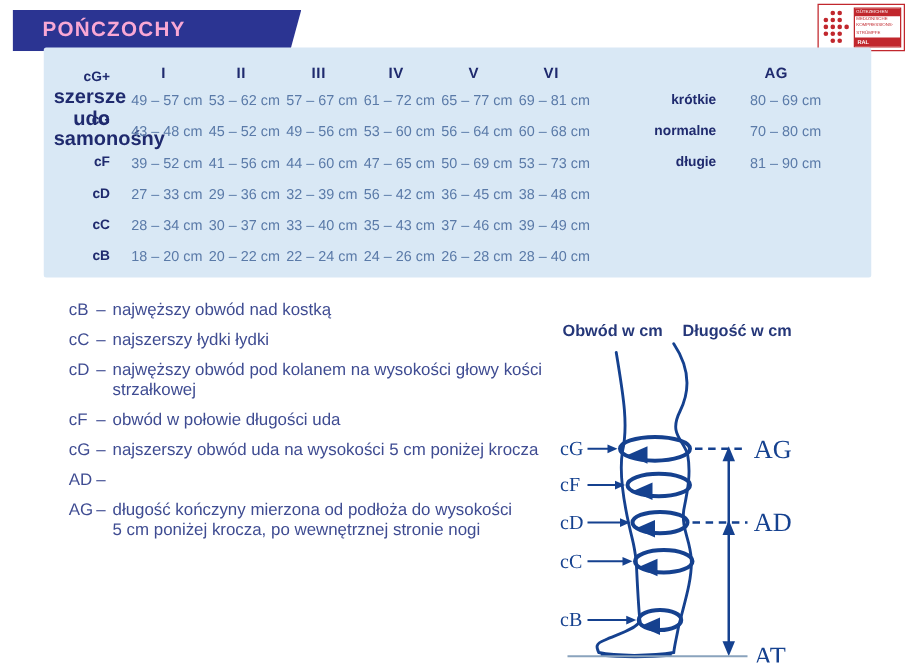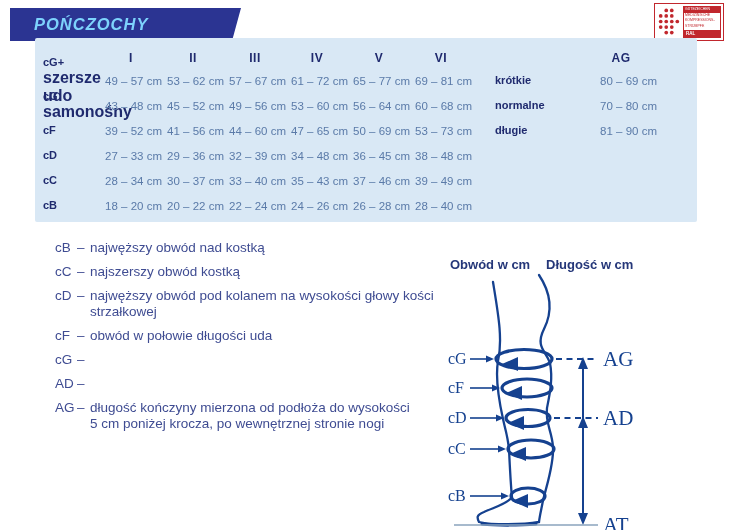--- a/index.html
+++ b/index.html
@@ -7,21 +7,21 @@
   body {
     position:relative; background:#ffffff; overflow:hidden;
     font-family:"Liberation Sans", sans-serif;
   }
   
   .banner {
     position:absolute; left:10px; top:8px; width:231px; height:33px;
     background:#2b3492; display:flex; align-items:center; padding-left:24px;
     clip-path:polygon(0 0, 100% 0, calc(100% - 9px) 100%, 0 100%);
   }
-  .banner span { color:#7dd3fc; font-size:16.5px; font-weight:bold; letter-spacing:1px;font-style:italic; }
+  .banner span { color:#f9a8d4; font-size:16.5px; font-weight:bold; letter-spacing:1px; }
   
   .ral {
     position:absolute; left:654px; top:3px; width:70px; height:38px;
     background:#fff; border:1.5px solid #c1272d; display:flex; padding:2px; gap:2px;
   }
   .ral-text {
     flex:1; border:1px solid #c1272d; display:flex; flex-direction:column;
     color:#c1272d; overflow:hidden; font-size:3.5px; line-height:1.6;
   }
   .ral-top   { background:#c1272d; color:#fff; padding:0 1px; }
@@ -36,21 +36,21 @@
     position:absolute; left:43px; top:48px;
     display:grid; grid-template-columns:57px repeat(6, 62px);
     grid-template-rows:20px repeat(6, 25px); align-items:center;
   }
   .ag-grid {
     position:absolute; left:495px; top:48px;
     display:grid; grid-template-columns:90px 72px;
     grid-template-rows:20px repeat(3, 25px); align-items:center;
   }
   .col-h { text-align:center; font-weight:bold; font-size:12px; color:#1f2a6e; letter-spacing:.5px; }
-  .rlabel{ padding-right:12px; font-weight:bold; font-size:11px;
+  .rlabel{ text-align:right; padding-right:12px; font-weight:bold; font-size:11px;
            color:#1f2a6e; line-height:1.12; }
   .rlabel .sub { display:block; font-size:16px; }
   .val   { text-align:right; font-size:11.5px; color:#5a7aa8; }
   .blank { }
   
   .defs { position:absolute; left:55px; top:240px; width:408px; }
   .def-item {
     display:flex; margin-bottom:8px; font-size:13.5px; color:#3f4c92; line-height:16px;
   }
   .def-term { flex:none; width:22px; }
@@ -147,21 +147,21 @@
   <div class="val">47 – 65 cm</div>
   <div class="val">50 – 69 cm</div>
   <div class="val">53 – 73 cm</div>
 
   <div class="rlabel">
     <span>cD</span>
   </div>
   <div class="val">27 – 33 cm</div>
   <div class="val">29 – 36 cm</div>
   <div class="val">32 – 39 cm</div>
-  <div class="val">34 – 48 cm</div>
+  <div class="val">56 – 42 cm</div>
   <div class="val">36 – 45 cm</div>
   <div class="val">38 – 48 cm</div>
 
   <div class="rlabel">
     <span>cC</span>
   </div>
   <div class="val">28 – 34 cm</div>
   <div class="val">30 – 37 cm</div>
   <div class="val">33 – 40 cm</div>
   <div class="val">35 – 43 cm</div>
@@ -195,36 +195,37 @@
 
 <div class="defs">
   <div class="def-item">
     <span class="def-term">cB</span>
     <span class="def-dash">–</span>
     <span class="def-desc">najwęższy obwód nad kostką</span>
   </div>
   <div class="def-item">
     <span class="def-term">cC</span>
     <span class="def-dash">–</span>
-    <span class="def-desc">najszerszy obwód kostką</span>
+    <span class="def-desc">najszerszy łydki łydki</span>
   </div>
   <div class="def-item">
     <span class="def-term">cD</span>
     <span class="def-dash">–</span>
     <span class="def-desc">najwęższy obwód pod kolanem na wysokości głowy kości
 strzałkowej</span>
   </div>
   <div class="def-item">
     <span class="def-term">cF</span>
     <span class="def-dash">–</span>
     <span class="def-desc">obwód w połowie długości uda</span>
   </div>
   <div class="def-item">
     <span class="def-term">cG</span>
     <span class="def-dash">–</span>
+    <span class="def-desc">najszerszy obwód uda na wysokości 5 cm poniżej krocza</span>
   </div>
   <div class="def-item">
     <span class="def-term">AD</span>
     <span class="def-dash">–</span>
   </div>
   <div class="def-item">
     <span class="def-term">AG</span>
     <span class="def-dash">–</span>
     <span class="def-desc">długość kończyny mierzona od podłoża do wysokości
 5 cm poniżej krocza, po wewnętrznej stronie nogi</span>

